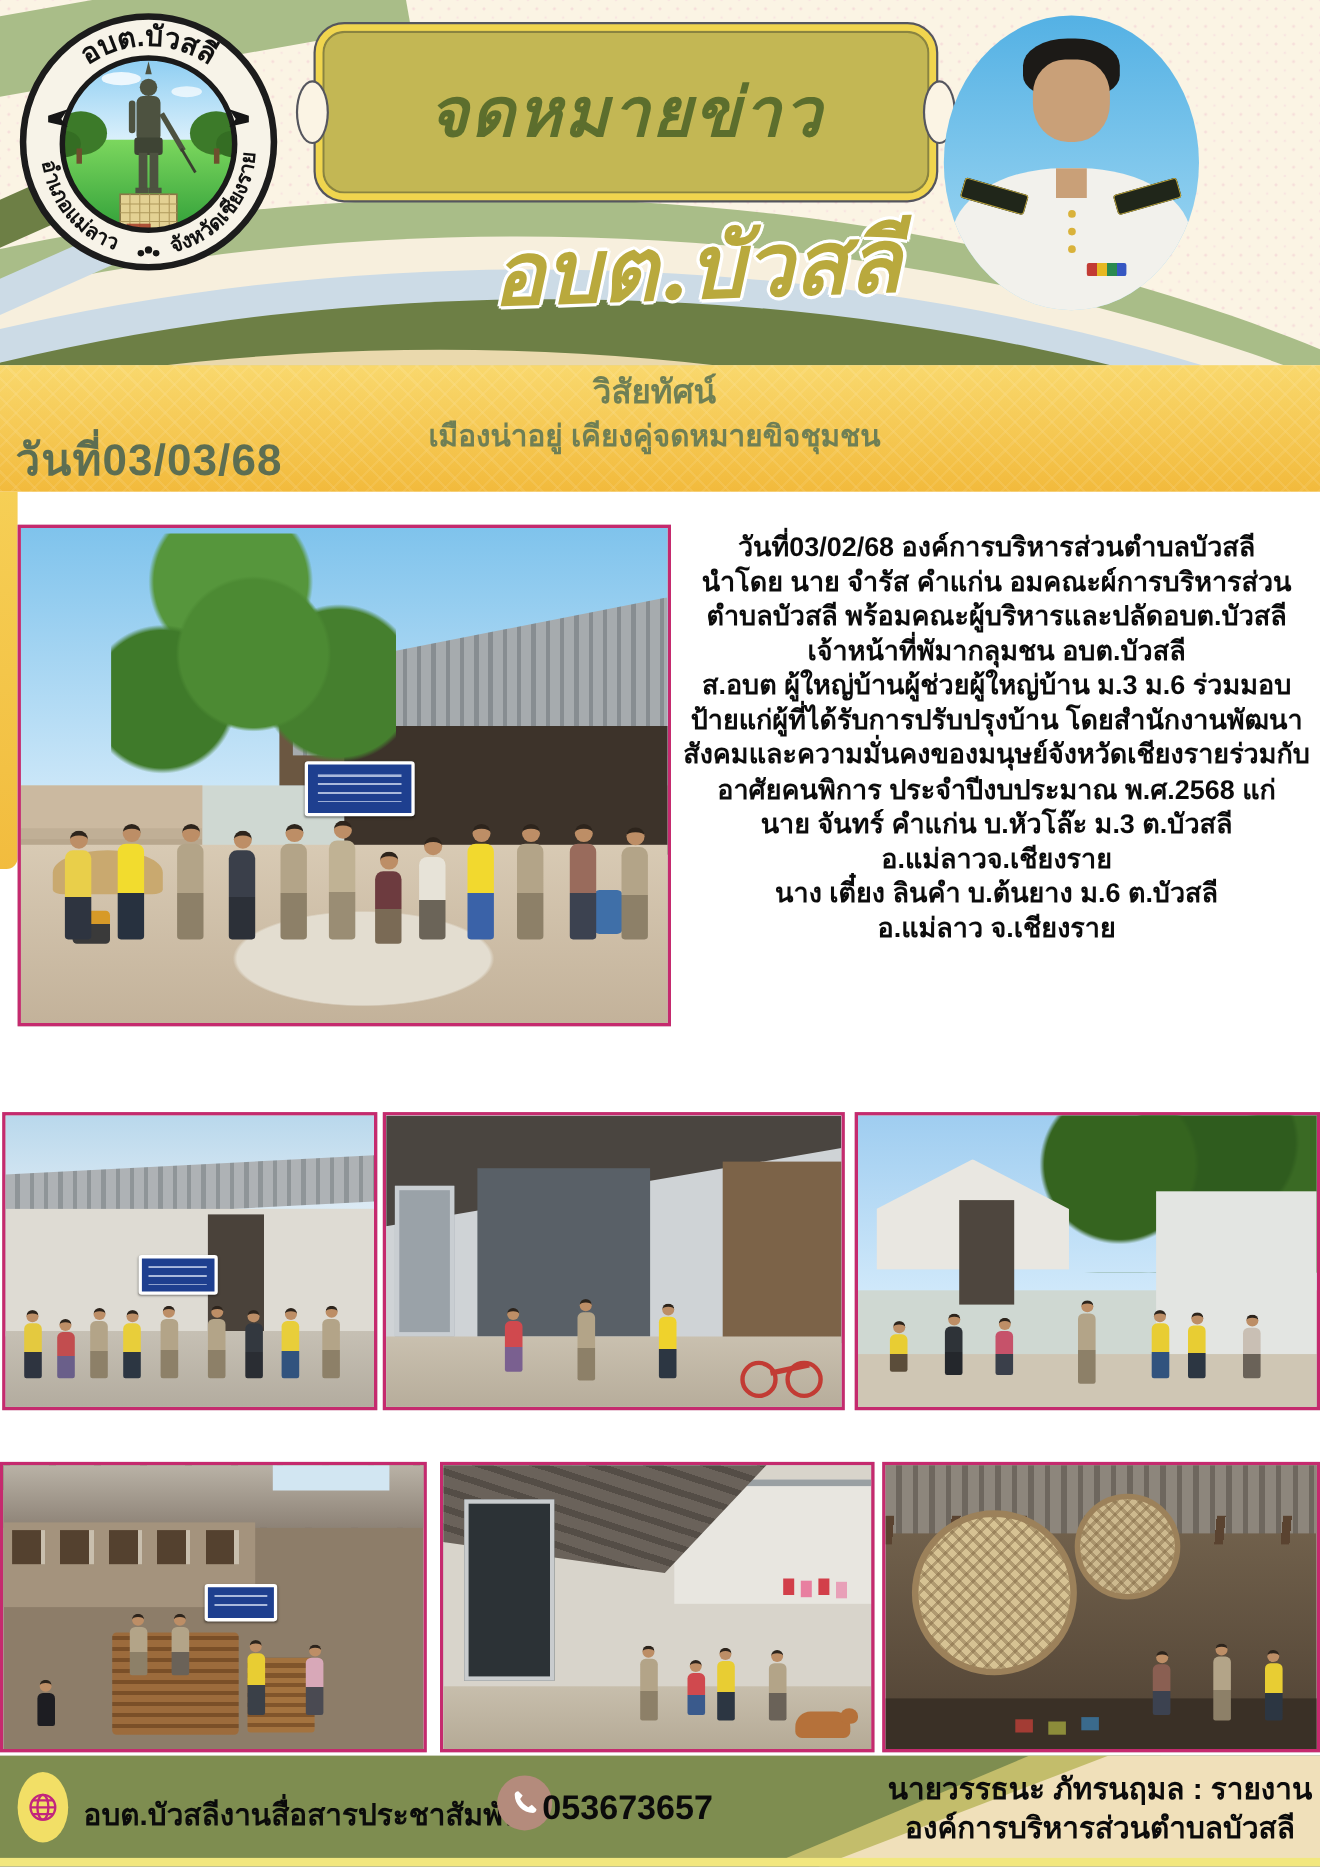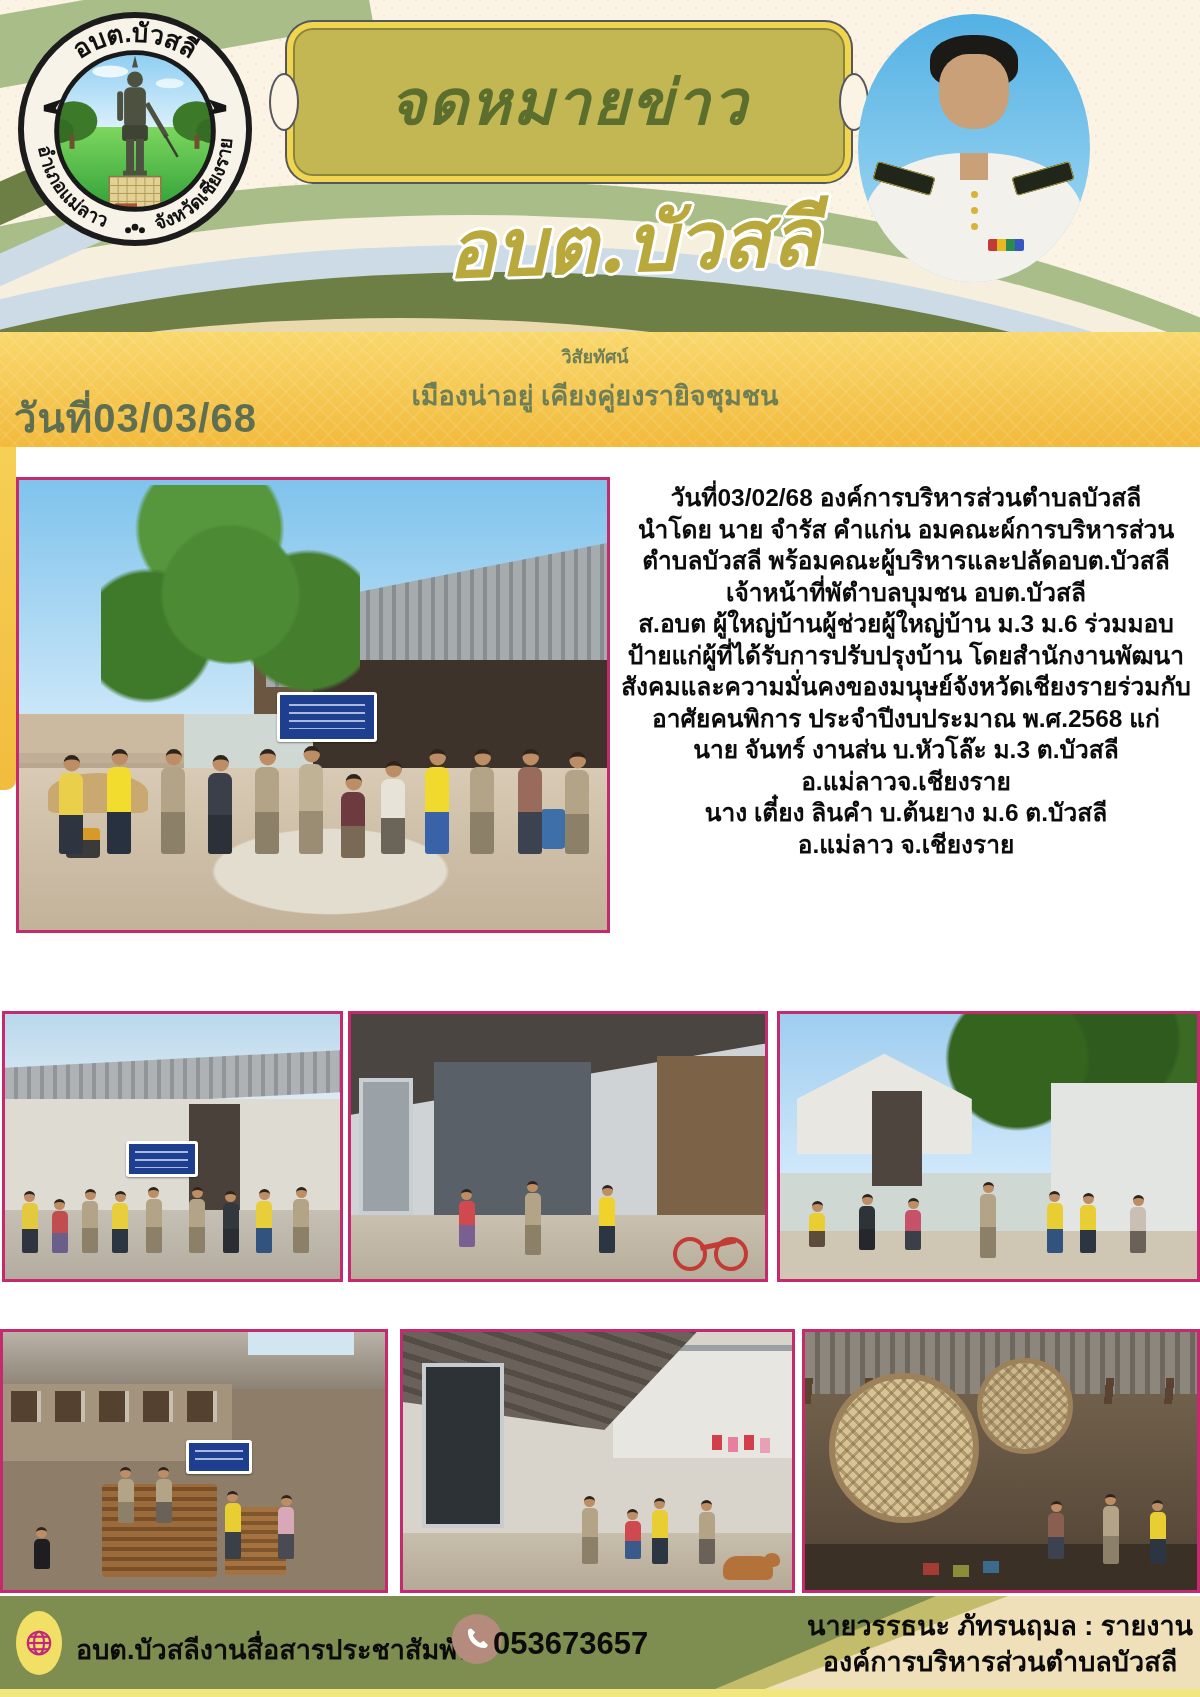--- a/index.html
+++ b/index.html
@@ -43,21 +43,21 @@
   
   .info-band{position:absolute;left:0;top:332px;width:1200px;height:115px;
     background:linear-gradient(#f9d86d,#f2ba3c);}
   .info-band .tex{position:absolute;inset:0;opacity:.25;
     background:repeating-linear-gradient(45deg,rgba(255,255,255,.35) 0 2px,transparent 2px 12px),
                repeating-linear-gradient(-45deg,rgba(255,255,255,.3) 0 2px,transparent 2px 12px);}
   .date-text{position:absolute;left:14px;top:54px;font-size:40px;font-weight:bold;
     color:var(--date_green);letter-spacing:1px;}
   .vision{position:absolute;left:330px;top:6px;width:530px;text-align:center;
     color:var(--vision_olive);font-weight:bold;}
-  .vision .v1{font-size:18px;line-height:38px;}
+  .vision .v1{font-size:30px;line-height:38px;}
   .vision .v2{font-size:27px;line-height:40px;}
 
   
   .left-strip{position:absolute;left:0;top:447px;width:16px;height:343px;
     background:linear-gradient(#f6cf55,#f2bc3e);border-radius:0 0 10px 0;}
   .photo{position:absolute;border:3px solid var(--accent_pink);overflow:hidden;background:#cfd8d2;}
   .article{position:absolute;left:612px;top:482px;width:588px;text-align:center;
     color:#0c0c0c;font-weight:bold;font-size:24.5px;line-height:31.5px;}
 
   .person{position:absolute;width:16px;height:56px;}
@@ -208,21 +208,21 @@
       <div class="layer" style="left:48.5%;top:66%;width:7px;height:7px;background:#d9b23a;border-radius:50%;box-shadow:0 16px 0 #d9b23a,0 32px 0 #d9b23a;"></div>
       <div class="layer" style="left:56%;top:84%;width:36px;height:12px;background:linear-gradient(90deg,#c23b34 0 9px,#e6b821 9px 18px,#2a8a50 18px 27px,#3657c2 27px 36px);border-radius:2px;"></div>
     </div>
   </header>
 
   <section class="info-band">
     <div class="tex"></div>
     <div class="date-text">วันที่03/03/68</div>
     <div class="vision">
       <div class="v1">วิสัยทัศน์</div>
-      <div class="v2">เมืองน่าอยู่ เคียงคู่ยงรายิจชุมชน</div>
+      <div class="v2">เมืองน่าอยู่ เคียงคู่จดหมายขิจชุมชน</div>
     </div>
   </section>
 
   <div class="left-strip"></div>
 
   <figure class="photo main-photo" style="left:16px;top:477px;width:588px;height:450px;margin:0;">
     <div class="layer" style="left:0;top:0;width:100%;height:52%;background:linear-gradient(#7fc3ec,#cae6f8);"></div>
     <div class="layer" style="left:40%;top:30%;width:32%;height:22%;background:#6b5741;"></div>
     <div class="layer" style="right:0;top:14%;width:58%;height:32%;background:repeating-linear-gradient(90deg,#a6abae 0 9px,#878d91 9px 13px);clip-path:polygon(0 72%,10% 42%,100% 0,100% 100%,0 100%);"></div>
     <div class="layer" style="right:0;top:40%;width:50%;height:26%;background:#3d332a;"></div>
@@ -245,26 +245,26 @@
     <div class="person" style="left:455px;bottom:17%;height:70px;--shirt:#b3a488;--pant:#8d8068;"></div>
     <div class="person" style="left:503px;bottom:17%;height:70px;--shirt:#996b5c;--pant:#3c4250;"></div>
     <div class="person" style="left:550px;bottom:17%;height:68px;--shirt:#b3a488;--pant:#8d8068;"></div>
     <div class="sign" style="left:258px;top:47%;width:94px;height:44px;"></div>
   </figure>
 
   <article class="article">
     <div>วันที่03/02/68 องค์การบริหารส่วนตำบลบัวสลี</div>
     <div>นำโดย นาย จำรัส คำแก่น อมคณะผ์การบริหารส่วน</div>
     <div>ตำบลบัวสลี พร้อมคณะผู้บริหารและปลัดอบต.บัวสลี</div>
-    <div>เจ้าหน้าที่พัตำบลบุมชน อบต.บัวสลี</div>
+    <div>เจ้าหน้าที่พัมากลุมชน อบต.บัวสลี</div>
     <div>ส.อบต ผู้ใหญ่บ้านผู้ช่วยผู้ใหญ่บ้าน ม.3 ม.6 ร่วมมอบ</div>
     <div>ป้ายแก่ผู้ที่ได้รับการปรับปรุงบ้าน โดยสำนักงานพัฒนา</div>
     <div>สังคมและความมั่นคงของมนุษย์จังหวัดเชียงรายร่วมกับ</div>
     <div>อาศัยคนพิการ ประจำปีงบประมาณ พ.ศ.2568 แก่</div>
-    <div>นาย จันทร์ งานส่น บ.หัวโล๊ะ ม.3 ต.บัวสลี</div>
+    <div>นาย จันทร์ คำแก่น บ.หัวโล๊ะ ม.3 ต.บัวสลี</div>
     <div>อ.แม่ลาวจ.เชียงราย</div>
     <div>นาง เตี๋ยง ลินคำ บ.ต้นยาง ม.6  ต.บัวสลี</div>
     <div>อ.แม่ลาว จ.เชียงราย</div>
   </article>
 
   <figure class="photo" style="left:2px;top:1011px;width:335px;height:265px;margin:0;">
     <div class="layer" style="left:0;top:0;width:100%;height:32%;background:linear-gradient(#b9d8ec,#dceaf4);"></div>
     <div class="layer" style="left:0;top:17%;width:100%;height:16%;background:repeating-linear-gradient(90deg,#aeb2b5 0 9px,#8f9598 9px 13px);transform:skewY(-3deg);"></div>
     <div class="layer" style="left:0;top:32%;width:100%;height:44%;background:#dedbd3;"></div>
     <div class="layer" style="left:55%;top:34%;width:15%;height:42%;background:#4a423a;"></div>

